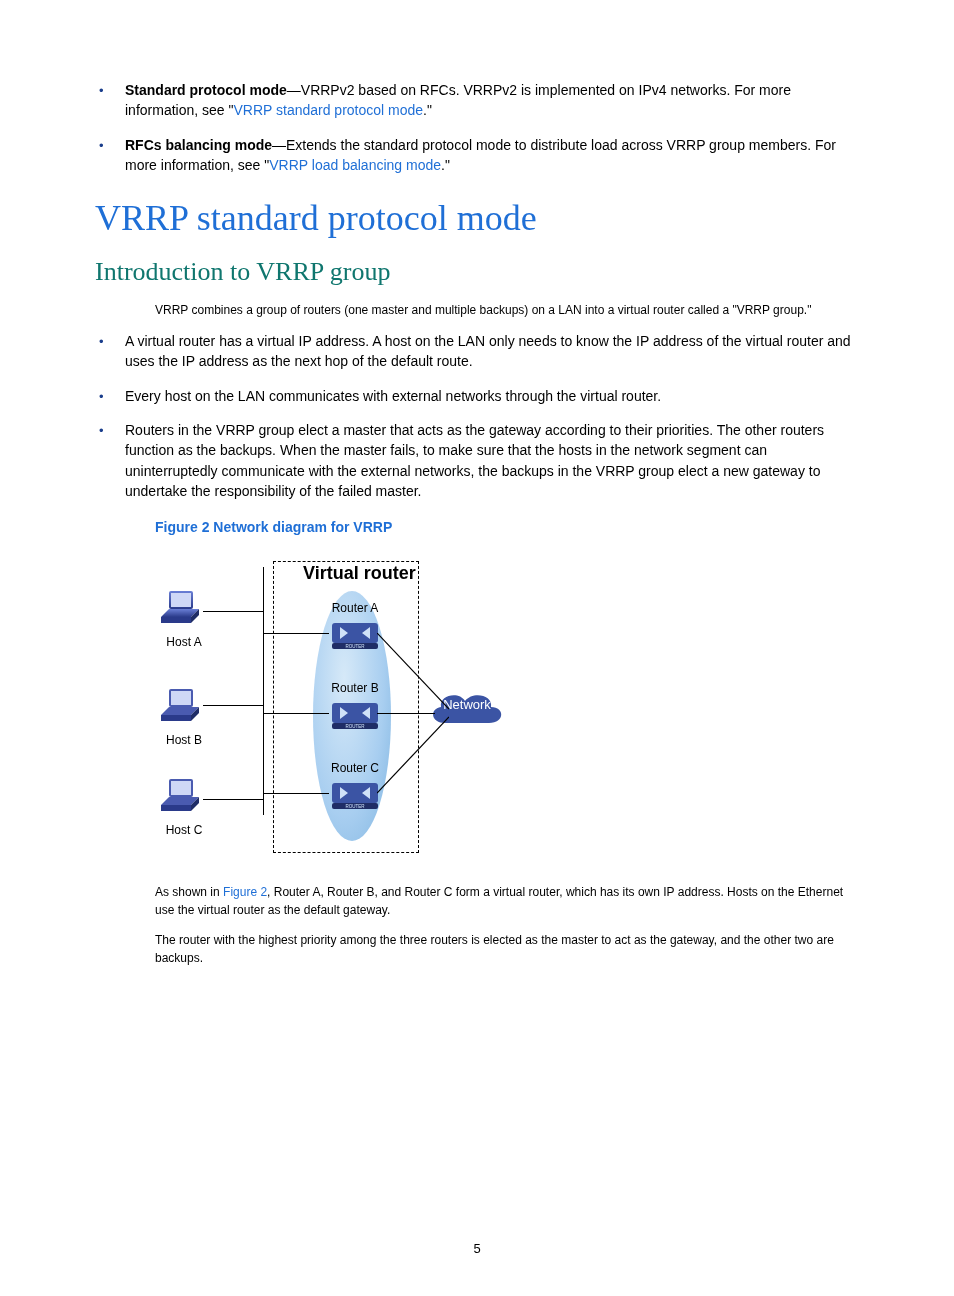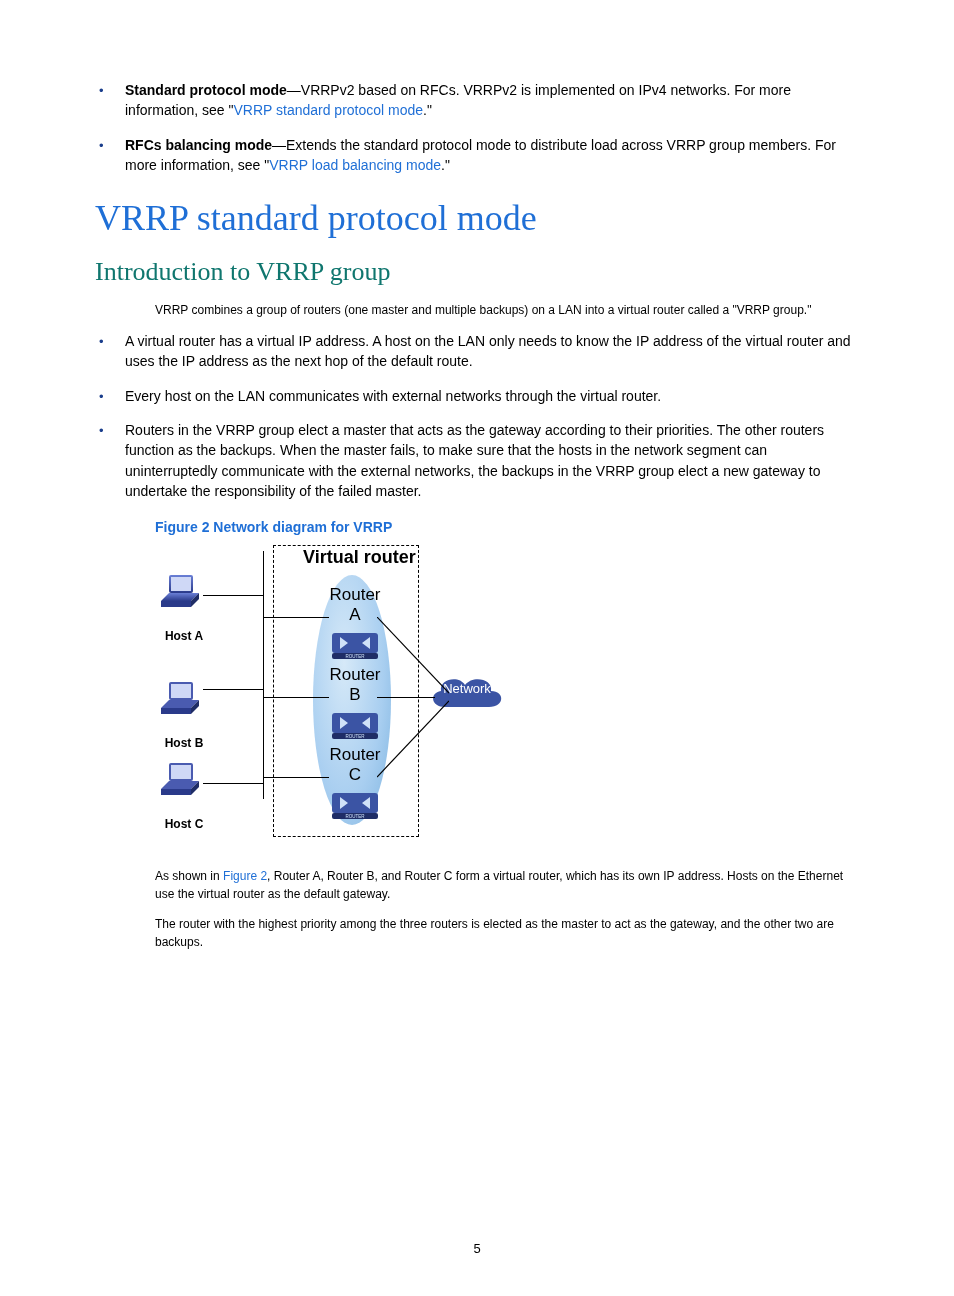--- a/index.html
+++ b/index.html
@@ -58,50 +58,49 @@
   .para {
     font-size: 12px;
     line-height: 1.5;
     margin: 0 0 12px 0;
   }
   .indent-para { margin-left: 60px; }
   .figcap {
     color: #1f6fd6;
     font-weight: bold;
     font-size: 14px;
-    margin: 10px 0 4px 60px;
+    margin: 10px 0 20px 60px;
   }
   .figure-area {
     margin-left: 60px;
     width: 370px;
     height: 310px;
     position: relative;
     margin-bottom: 18px;
   }
   .host-box {
     position: absolute;
     width: 50px;
     text-align: center;
   }
   .host-svg {
     width: 46px;
     height: 40px;
   }
   .host-label {
     font-size: 12px;
-    margin-top: 12px;
-    font-weight: bold;
+    margin-top: 2px;
   }
   .router-box {
     position: absolute;
     width: 56px;
     text-align: center;
   }
   .router-label {
-    font-size: 17px;
+    font-size: 12px;
     margin-bottom: 2px;
   }
   .router-svg {
     width: 50px;
     height: 34px;
   }
   .virtual-label {
     position: absolute;
     font-weight: bold;
     font-size: 18px;
@@ -183,21 +182,21 @@
             </linearGradient>
           </defs>
         <rect x="8" y="2" width="24" height="18" rx="2" fill="url(#hg)"></rect>
         <rect x="10" y="4" width="20" height="14" fill="#cfd8f6"></rect>
         <path d="M0 28 L30 28 L38 20 L8 20 Z" fill="url(#hg)"></path>
         <rect x="0" y="28" width="30" height="6" fill="#2a3a8a"></rect>
         <path d="M30 34 L38 26 L38 20 L30 28 Z" fill="#1f2d66"></path>
       </svg>
       <div class="host-label">Host A</div>
     </div>
-    <div class="host-box" style="left:4px; top:141px;">
+    <div class="host-box" style="left:4px; top:132px;">
       <svg class="host-svg" viewBox="0 0 46 40">
         <rect x="8" y="2" width="24" height="18" rx="2" fill="#4a5bb0"></rect>
         <rect x="10" y="4" width="20" height="14" fill="#cfd8f6"></rect>
         <path d="M0 28 L30 28 L38 20 L8 20 Z" fill="#4a5bb0"></path>
         <rect x="0" y="28" width="30" height="6" fill="#2a3a8a"></rect>
         <path d="M30 34 L38 26 L38 20 L30 28 Z" fill="#1f2d66"></path>
       </svg>
       <div class="host-label">Host B</div>
     </div>
     <div class="host-box" style="left:4px; top:222px;">

